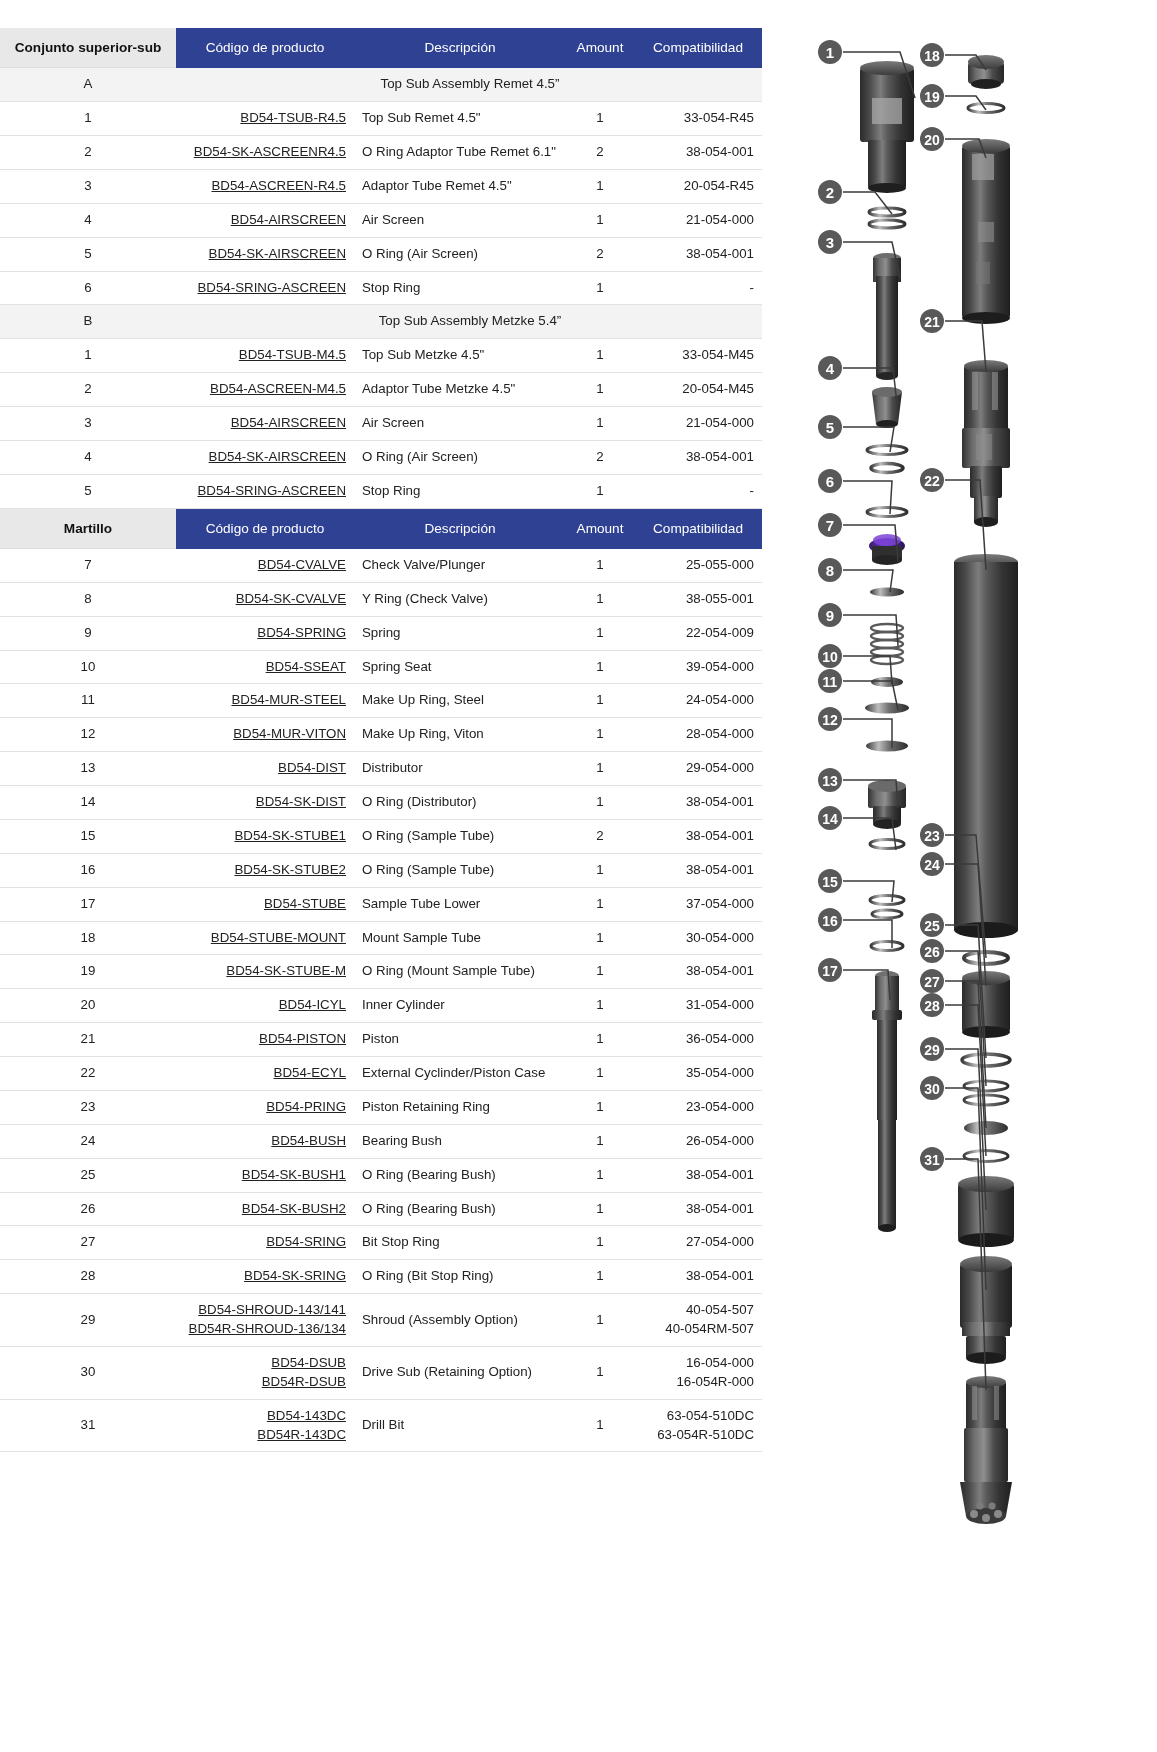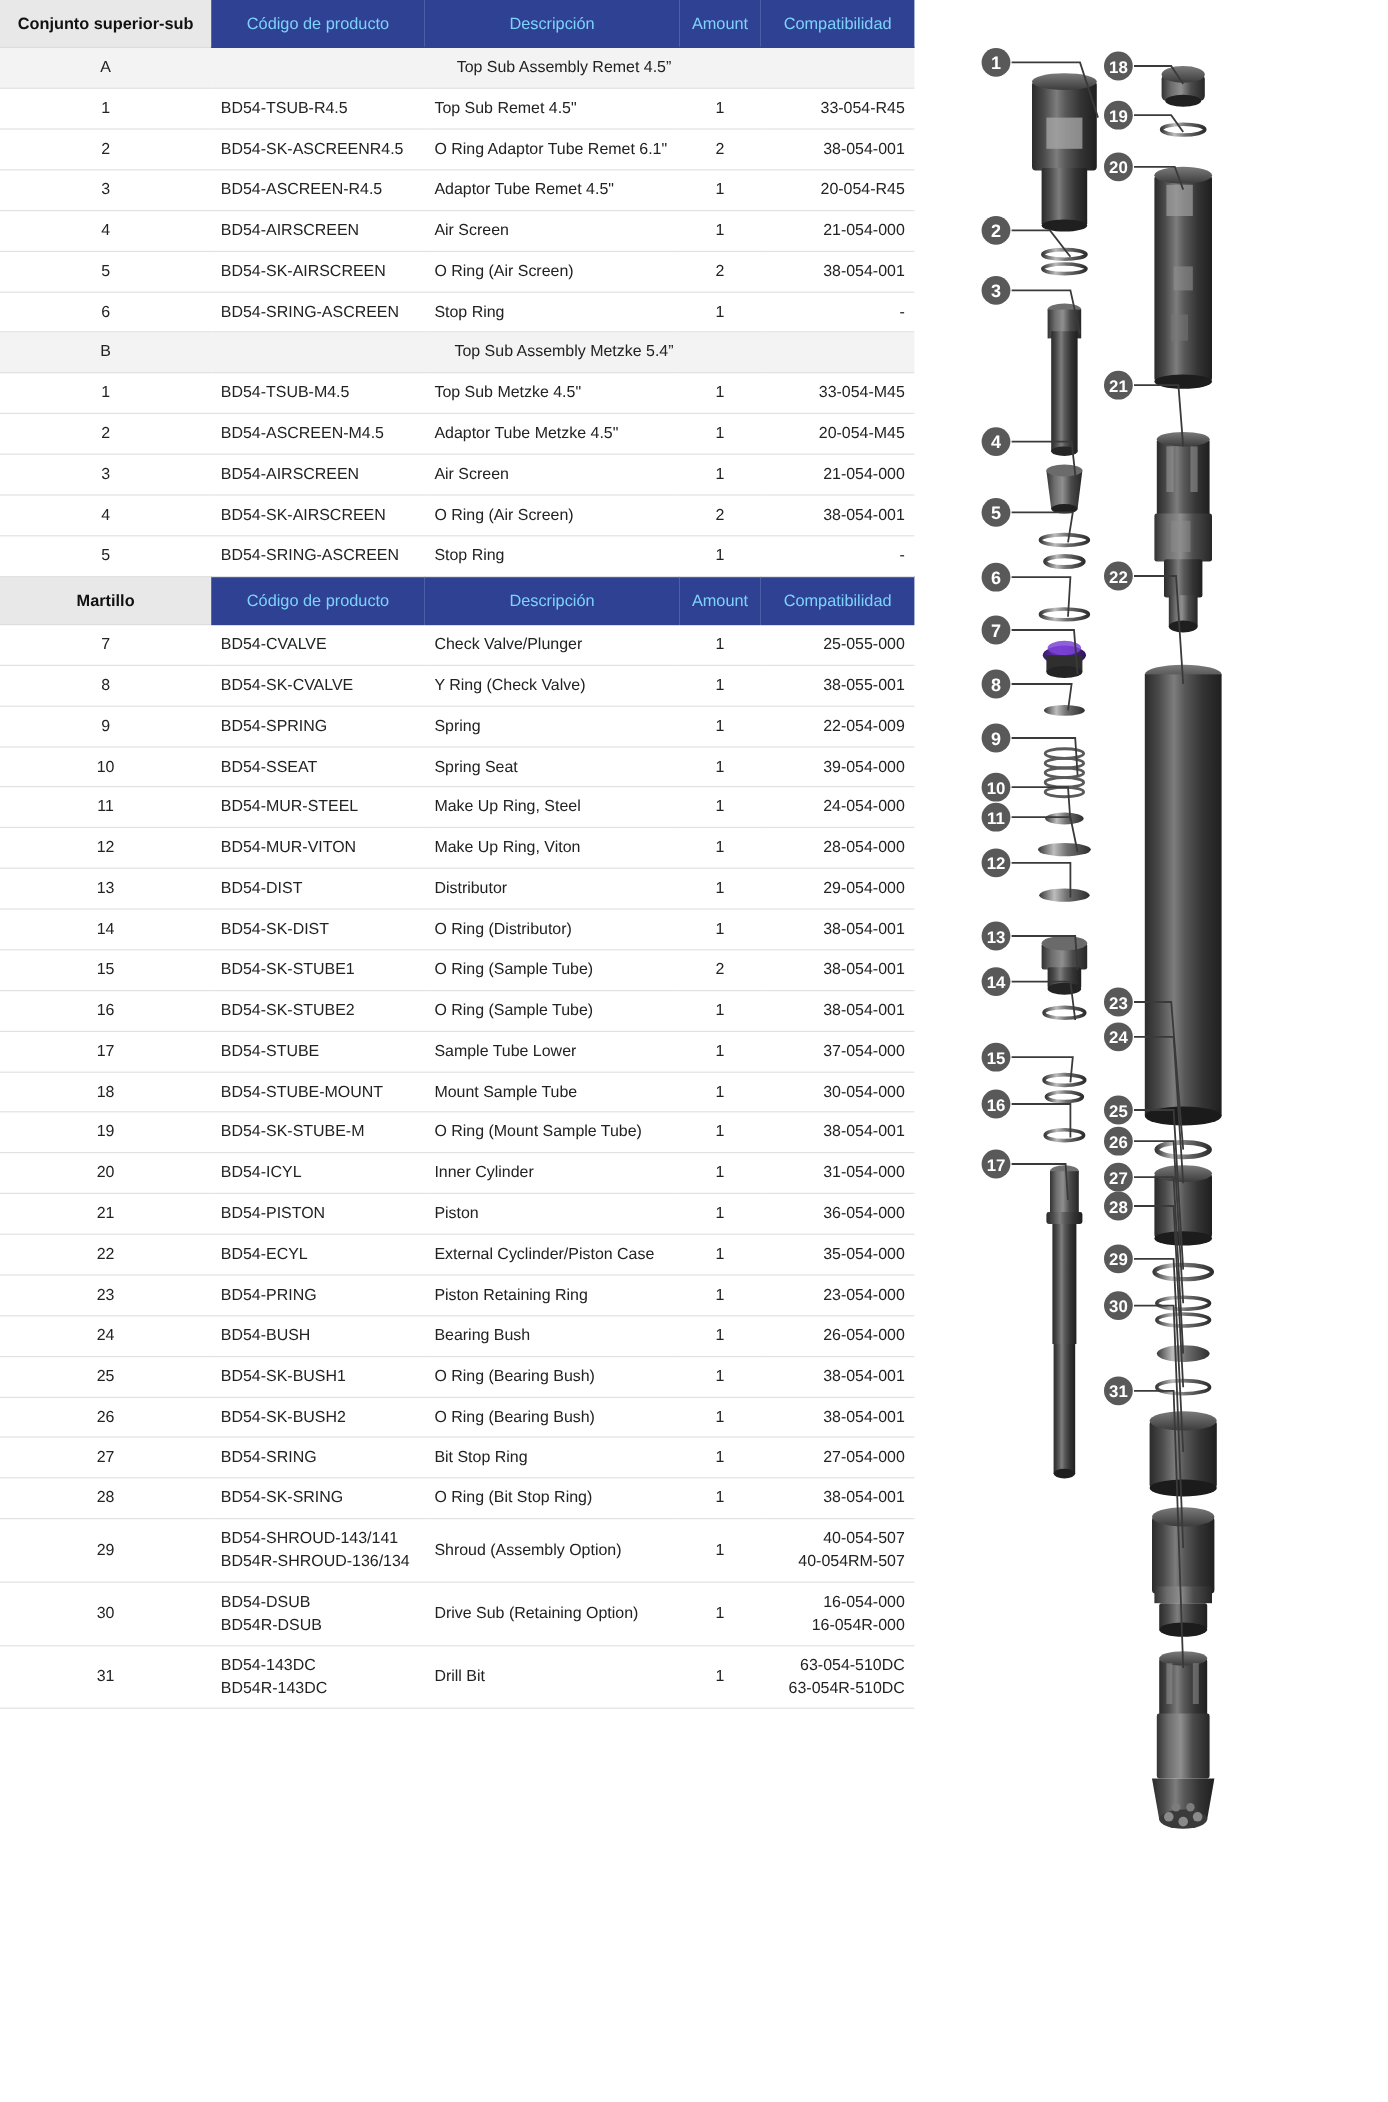--- a/index.html
+++ b/index.html
@@ -21,38 +21,39 @@
     position: absolute;
     left: 0; top: 0;
     width: 762px;
   }
   table.parts {
     width: 762px;
     border-collapse: collapse;
     table-layout: fixed;
     font-size: 13.3px;
     color: #222222;
+    margin-top: 28px;
   }
   table.parts col.c-item { width: 176px; }
   table.parts col.c-code { width: 178px; }
   table.parts col.c-desc { width: 212px; }
   table.parts col.c-amt  { width: 68px; }
   table.parts col.c-comp { width: 128px; }
 
   table.parts td, table.parts th {
     border-bottom: 1px solid #e2e2e2;
     padding: 7px 8px;
     vertical-align: middle;
     line-height: 1.42;
   }
 
   
   tr.hdr th {
     background: #2f4193;
-    color: #7dd3fc;
+    color: #ffffff;
     font-weight: 400;
     text-align: center;
     font-size: 13.6px;
     border-bottom: 1px solid #2f4193;
     padding: 10px 6px;
   }
   tr.hdr th.hdr-group {
     background: #e8e8e8;
     color: #111111;
     font-weight: bold;
@@ -60,21 +61,21 @@
   }
 
   
   tr.group td {
     background: #f3f3f3;
   }
   tr.group td.g-label { text-align: center; }
   tr.group td.g-title { text-align: center; padding-left: 10px; }
 
   td.c-item { text-align: center; }
-  td.c-code { text-align: left; padding-left: 10px; }
+  td.c-code { text-align: right; padding-left: 10px; text-decoration: underline; }
   td.c-desc { text-align: left; padding-left: 8px; }
   td.c-amt  { text-align: center; }
   td.c-comp { text-align: right; }
 
   td.multiline { line-height: 1.52; }
 
   
   #diagram {
     position: absolute;
     left: 780px; top: 0;

